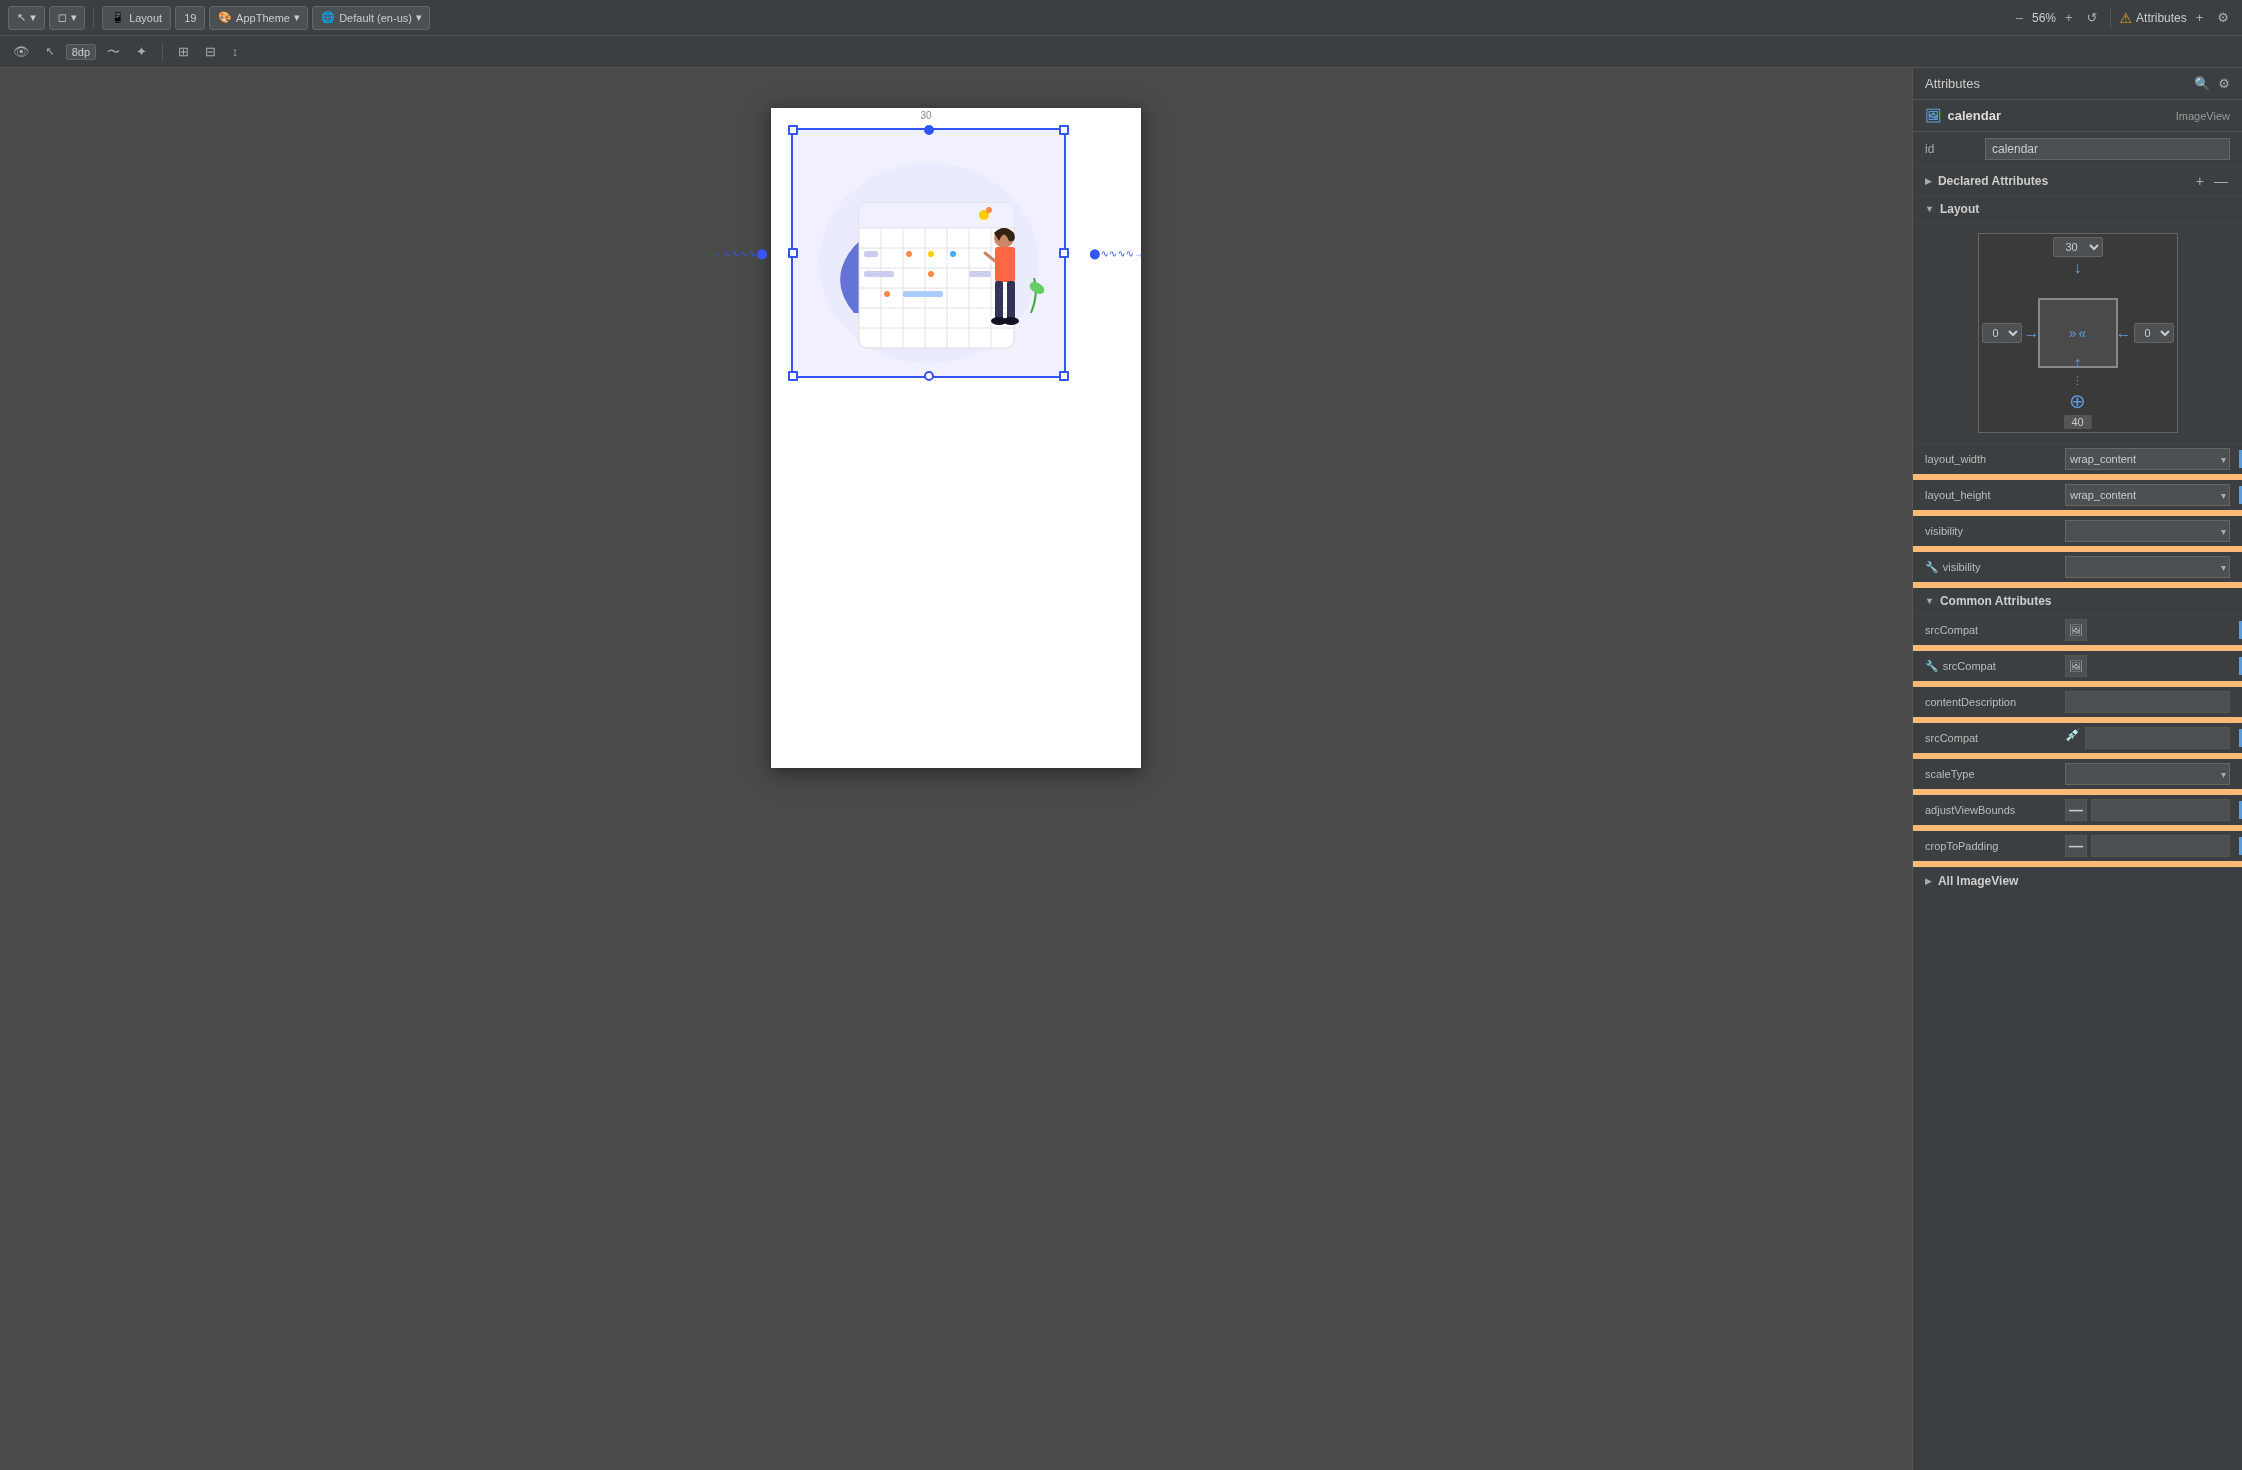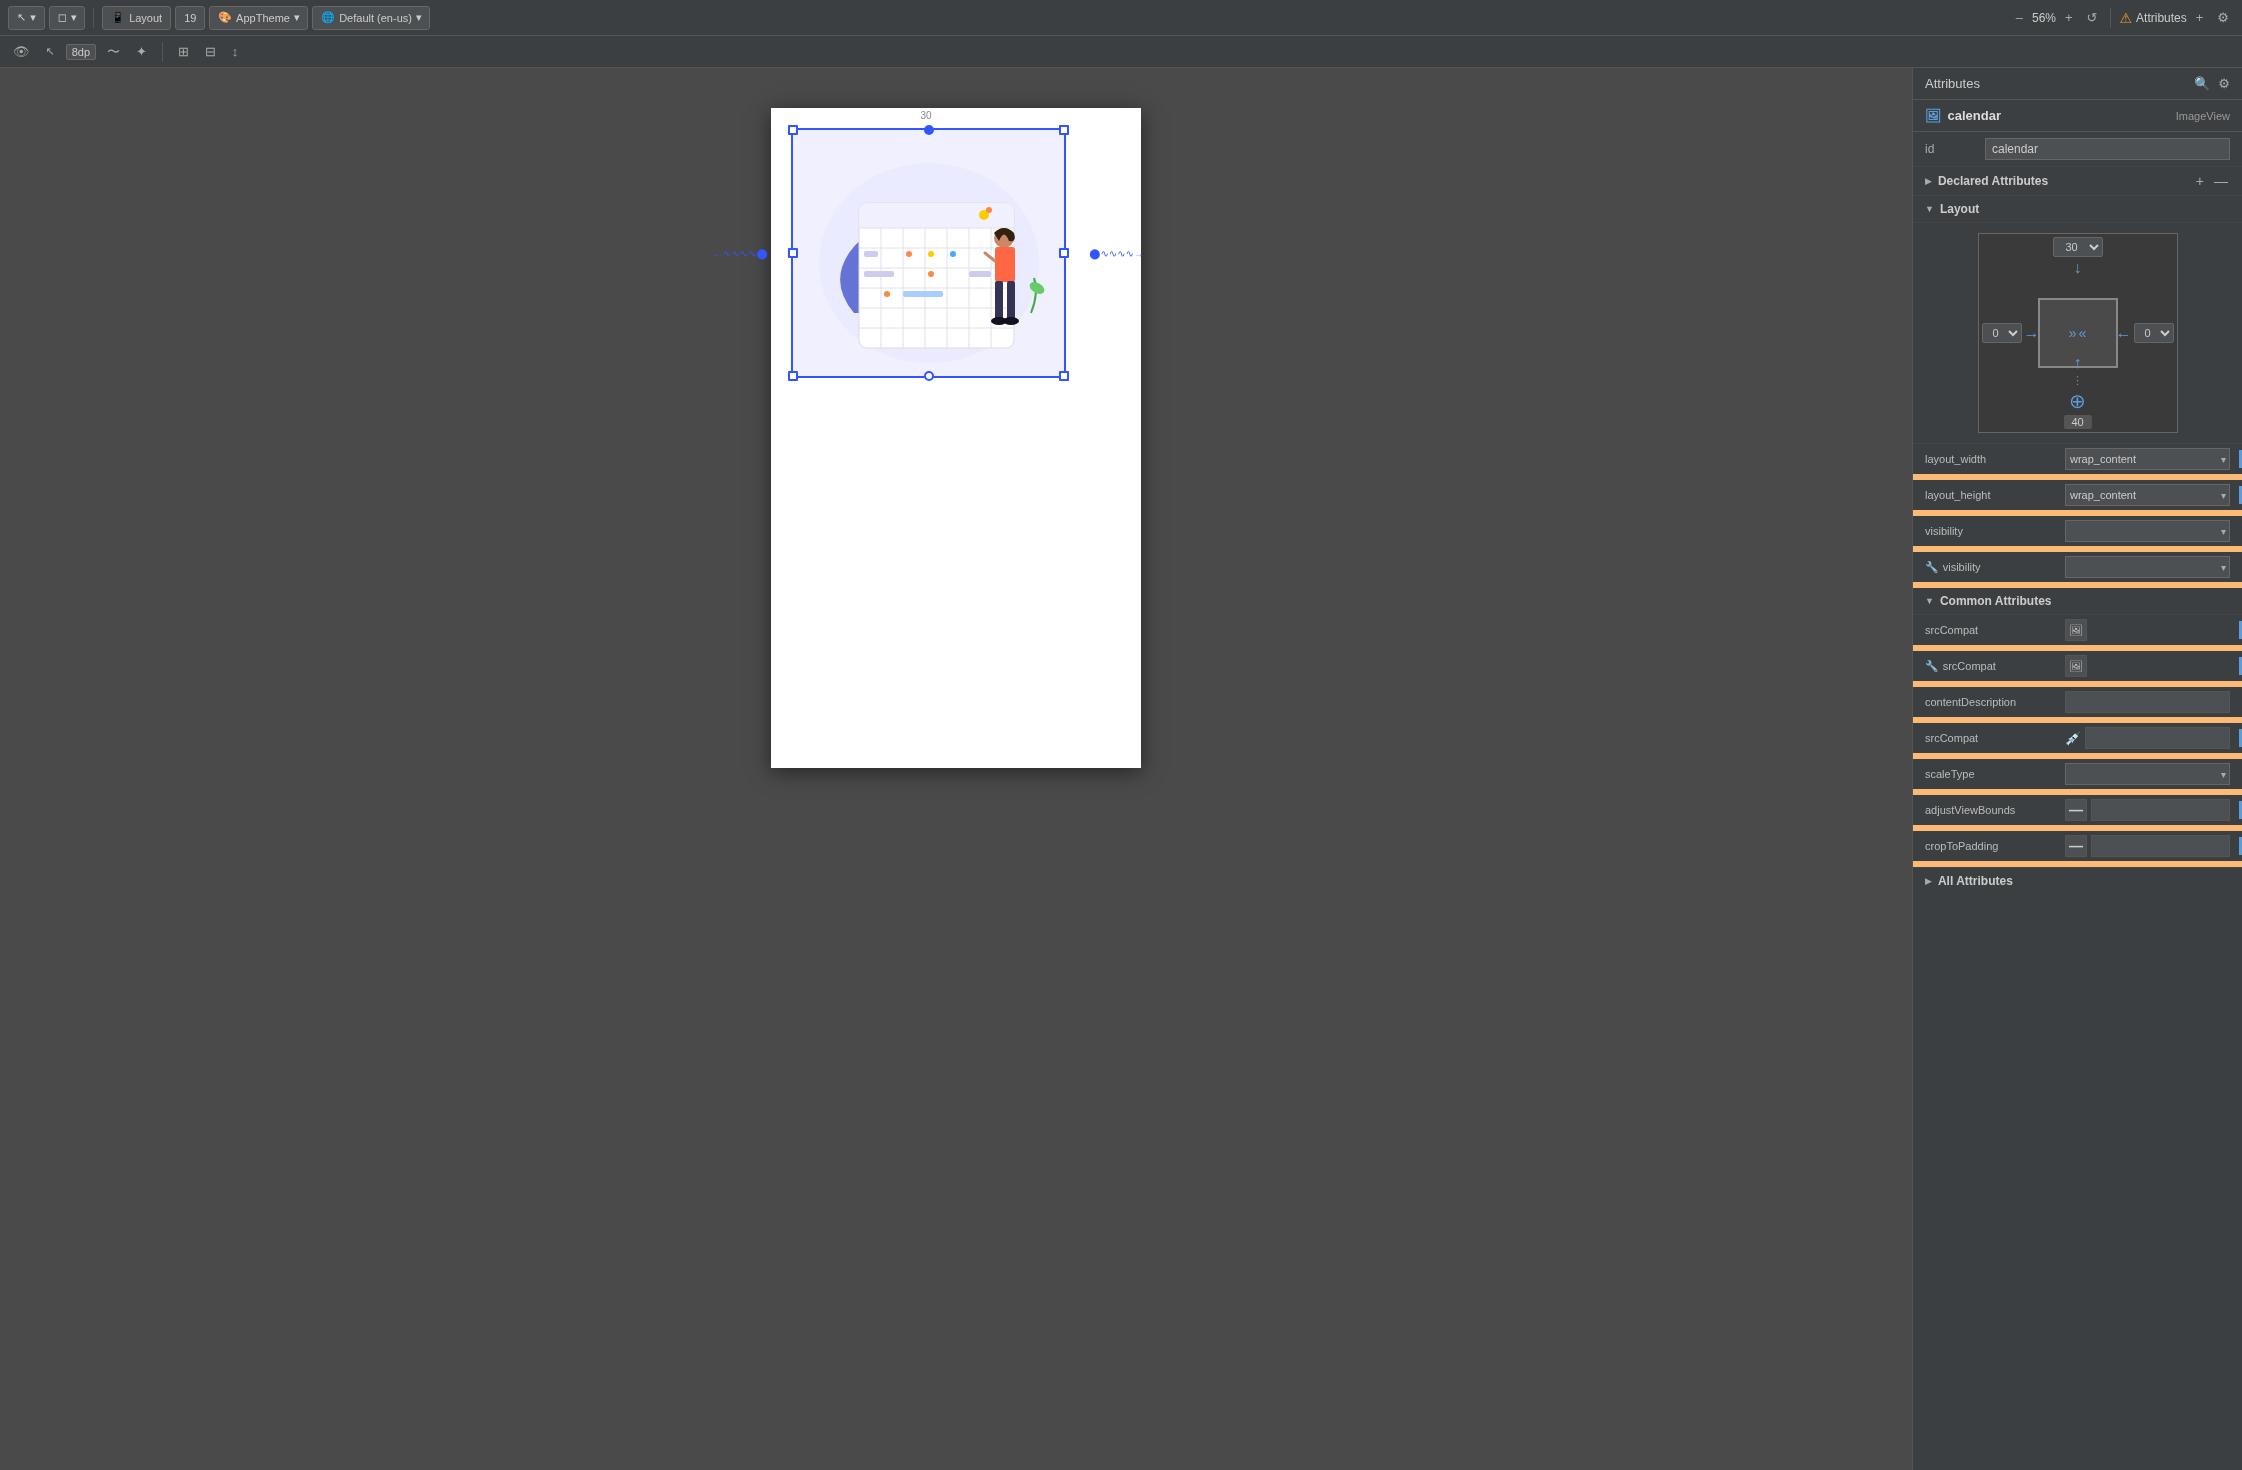--- a/index.html
+++ b/index.html
@@ -269,21 +269,21 @@
       color: #bbb;
       font-size: 11px;
       min-width: 140px;
       display: flex;
       align-items: center;
       gap: 4px;
     }
     .attr-value {
       flex: 1;
       display: flex;
-      align-items: center;
+      align-items: flex-start;
       gap: 4px;
     }
     .attr-select {
       background: #4c5052;
       border: 1px solid #666;
       color: #ccc;
       font-size: 11px;
       height: 22px;
       width: 100%;
       padding: 0 4px;
@@ -727,17 +727,17 @@
       <span class="attr-label">cropToPadding</span>
       <div class="attr-value">
         <div class="small-toggle">—</div>
         <input class="attr-text-input" type="text" value="" style="flex: 1 1 0%;">
       </div>
       <div class="side-indicator"></div>
     </div>
 
     <div class="all-attr-section">
       <span class="triangle">▶</span>
-      <span class="section-title">All Attributes</span>
+      <span class="section-title">All ImageView</span>
     </div>
 
   </div>
 </div>
 
 </body></html>

